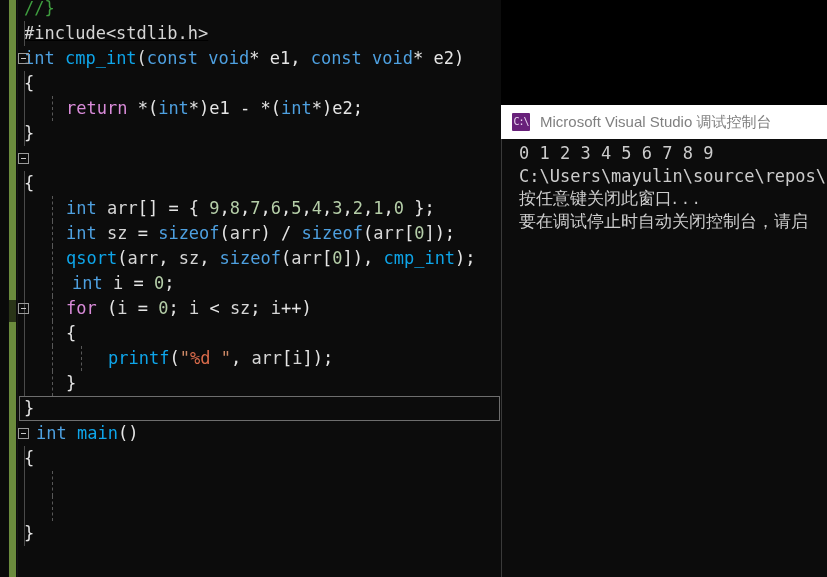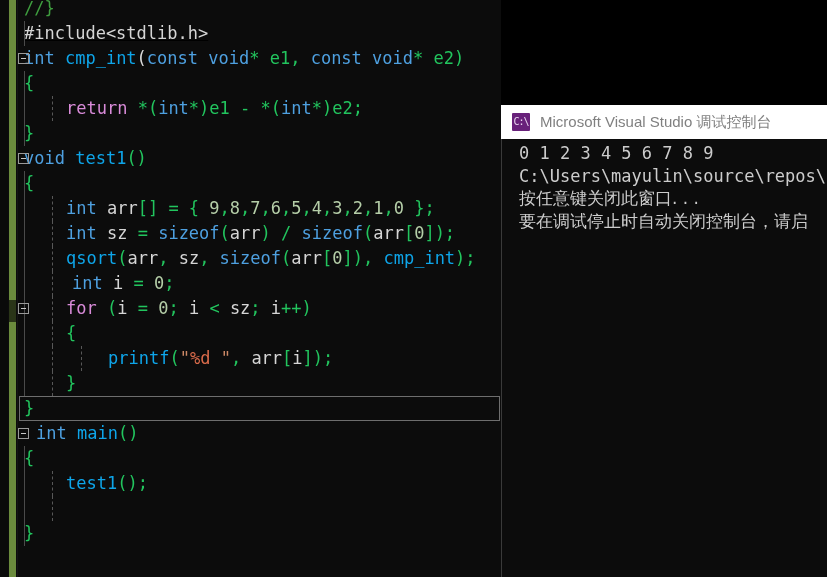--- a/index.html
+++ b/index.html
@@ -107,21 +107,21 @@
     box-sizing: border-box;
     pointer-events: none;
   }
 
   
   .c-comment  { color: #3f9e3f; }
   .c-pre      { color: #d6d6d6; }
   .c-kw       { color: #4ea0e0; }
   .c-ctrl     { color: #d98bd9; margin-top: 48px; }
   .c-fn       { color: #0ea5e9; }
-  .c-plain    { color: #22c55e; }
+  .c-plain    { color: #e5e5e5; }
   .c-var      { color: #d6d6d6; }
   .c-num      { color: #b5cea8; }
   .c-str      { color: #cc8866; }
   .c-fmt      { color: #d86a4a; }
   .c-punc     { color: #dcdcdc; }
 
   
   #console-window {
     position: absolute;
     left: 501px;
@@ -203,34 +203,34 @@
   <div id="change-bar"></div>
   <div id="change-bar-dark"></div>
   <div id="gutter-sep"></div>
   <div id="code">
       <div class="line"><span class="txt" style="margin-left: 0px;"><span class="c-comment">//}</span></span></div>
       <div class="line"><div class="guide" style="left: 24px;"></div><span class="txt" style="margin-left: 0px; text-decoration: underline;"><span class="c-pre">#include&lt;stdlib.h&gt;</span></span></div>
       <div class="line"><div class="fold"></div><span class="txt" style="margin-left: 0px;"><span class="c-kw">int </span><span class="c-fn">cmp_int</span><span class="c-punc">(</span><span class="c-kw">const </span><span class="c-kw">void</span><span class="c-plain">* e1, </span><span class="c-kw">const </span><span class="c-kw">void</span><span class="c-plain">* e2)</span></span></div>
       <div class="line"><div class="guide" style="left: 24px;"></div><span class="txt" style="margin-left: 0px;"><span class="c-plain">{</span></span></div>
       <div class="line"><div class="guide" style="left: 24px;"></div><div class="guide dashed" style="left: 52px;"></div><span class="txt" style="margin-left: 42px;"><span class="c-ctrl">return </span><span class="c-plain">*(</span><span class="c-kw">int</span><span class="c-plain">*)e1 - *(</span><span class="c-kw">int</span><span class="c-plain">*)e2;</span></span></div>
       <div class="line"><div class="guide" style="left: 24px;"></div><span class="txt" style="margin-left: 0px;"><span class="c-plain">}</span></span></div>
-      <div class="line"><div class="fold"></div><span class="txt" style="margin-left: 0px;"><span class="c-kw">void </span><span class="c-fn">test1</span><span class="c-plain">()</span></span></div>
+      <div class="line"><div class="fold"></div></div>
       <div class="line"><div class="guide" style="left: 24px;"></div><span class="txt" style="margin-left: 0px;"><span class="c-plain">{</span></span></div>
       <div class="line"><div class="guide" style="left: 24px;"></div><div class="guide dashed" style="left: 52px;"></div><span class="txt" style="margin-left: 42px;"><span class="c-kw">int </span><span class="c-var">arr</span><span class="c-plain">[] = { </span><span class="c-num">9</span><span class="c-plain">,</span><span class="c-num">8</span><span class="c-plain">,</span><span class="c-num">7</span><span class="c-plain">,</span><span class="c-num">6</span><span class="c-plain">,</span><span class="c-num">5</span><span class="c-plain">,</span><span class="c-num">4</span><span class="c-plain">,</span><span class="c-num">3</span><span class="c-plain">,</span><span class="c-num">2</span><span class="c-plain">,</span><span class="c-num">1</span><span class="c-plain">,</span><span class="c-num">0</span><span class="c-plain"> };</span></span></div>
       <div class="line"><div class="guide" style="left: 24px;"></div><div class="guide dashed" style="left: 52px;"></div><span class="txt" style="margin-left: 42px;"><span class="c-kw">int </span><span class="c-var">sz</span><span class="c-plain"> = </span><span class="c-kw">sizeof</span><span class="c-plain">(</span><span class="c-var">arr</span><span class="c-plain">) / </span><span class="c-kw">sizeof</span><span class="c-plain">(</span><span class="c-var">arr</span><span class="c-plain">[</span><span class="c-num">0</span><span class="c-plain">]);</span></span></div>
       <div class="line"><div class="guide" style="left: 24px;"></div><div class="guide dashed" style="left: 52px;"></div><span class="txt" style="margin-left: 42px;"><span class="c-fn">qsort</span><span class="c-plain">(</span><span class="c-var">arr</span><span class="c-plain">, </span><span class="c-var">sz</span><span class="c-plain">, </span><span class="c-kw">sizeof</span><span class="c-plain">(</span><span class="c-var">arr</span><span class="c-plain">[</span><span class="c-num">0</span><span class="c-plain">]), </span><span class="c-fn">cmp_int</span><span class="c-plain">);</span></span></div>
       <div class="line"><div class="guide" style="left: 24px;"></div><div class="guide dashed" style="left: 52px;"></div><span class="txt" style="margin-left: 48px;"><span class="c-kw">int </span><span class="c-var">i</span><span class="c-plain"> = </span><span class="c-num">0</span><span class="c-plain">;</span></span></div>
       <div class="line"><div class="guide" style="left: 24px;"></div><div class="guide dashed" style="left: 52px;"></div><div class="fold"></div><span class="txt" style="margin-left: 42px;"><span class="c-ctrl">for </span><span class="c-plain">(</span><span class="c-var">i</span><span class="c-plain"> = </span><span class="c-num">0</span><span class="c-plain">; </span><span class="c-var">i</span><span class="c-plain"> &lt; </span><span class="c-var">sz</span><span class="c-plain">; </span><span class="c-var">i</span><span class="c-plain">++)</span></span></div>
       <div class="line"><div class="guide" style="left: 24px;"></div><div class="guide dashed" style="left: 52px;"></div><span class="txt" style="margin-left: 42px;"><span class="c-plain">{</span></span></div>
       <div class="line"><div class="guide" style="left: 24px;"></div><div class="guide dashed" style="left: 52px;"></div><div class="guide dashed" style="left: 81px;"></div><span class="txt" style="margin-left: 84px;"><span class="c-fn">printf</span><span class="c-plain">(</span><span class="c-str">"</span><span class="c-fmt">%d</span><span class="c-str"> "</span><span class="c-plain">, </span><span class="c-var">arr</span><span class="c-plain">[</span><span class="c-var">i</span><span class="c-plain">]);</span></span></div>
       <div class="line"><div class="guide" style="left: 24px;"></div><div class="guide dashed" style="left: 52px;"></div><span class="txt" style="margin-left: 42px;"><span class="c-plain">}</span></span></div>
       <div class="line"><div class="curline"></div><span class="txt" style="margin-left: 0px;"><span class="c-plain">}</span></span></div>
       <div class="line"><div class="fold"></div><span class="txt" style="margin-left: 12px;"><span class="c-kw">int </span><span class="c-fn">main</span><span class="c-plain">()</span></span></div>
       <div class="line"><div class="guide" style="left: 24px;"></div><span class="txt" style="margin-left: 0px;"><span class="c-plain">{</span></span></div>
-      <div class="line"><div class="guide" style="left: 24px;"></div><div class="guide dashed" style="left: 52px;"></div><span class="txt" style="margin-left: 42px;"><span class="c-fn">test1</span><span class="c-plain">();</span></span></div>
+      <div class="line"><div class="guide" style="left: 24px;"></div><div class="guide dashed" style="left: 52px;"></div></div>
       <div class="line"><div class="guide" style="left: 24px;"></div><div class="guide dashed" style="left: 52px;"></div><span class="txt" style="margin-left: 0px;"><span class="c-plain"></span></span></div>
       <div class="line"><div class="guide" style="left: 24px;"></div><span class="txt" style="margin-left: 0px;"><span class="c-plain">}</span></span></div>
     </div>
 </div>
 
 <div id="console-window">
   <div id="console-titlebar">
     <div id="console-icon">
       <span class="glyph">C:\</span>
     </div>

